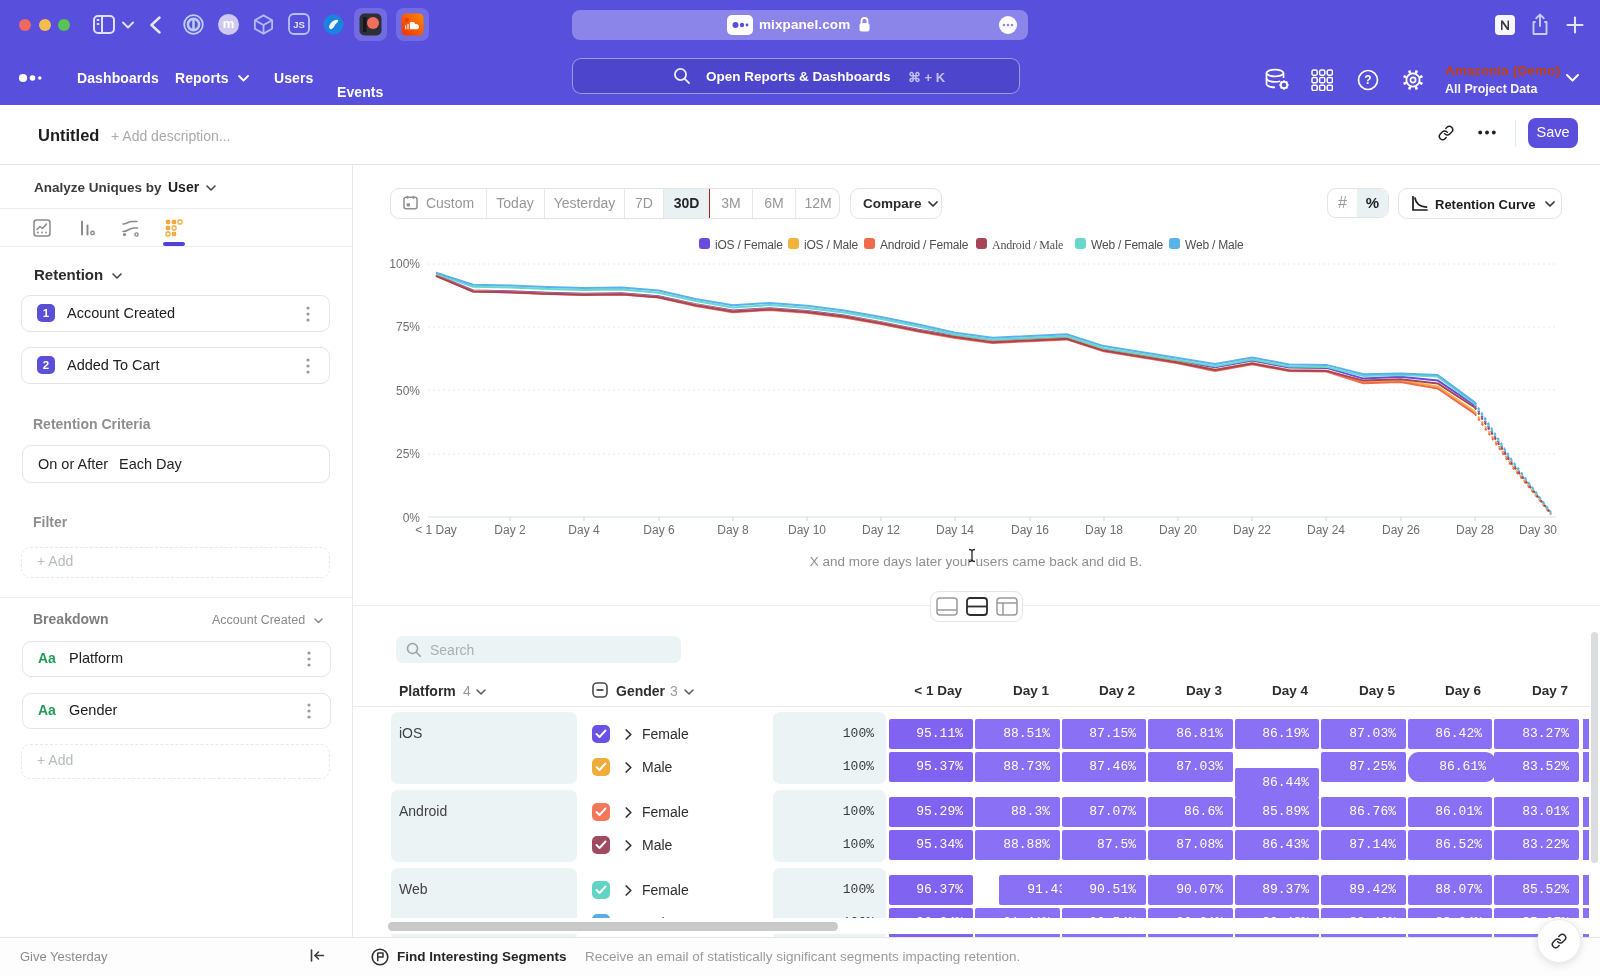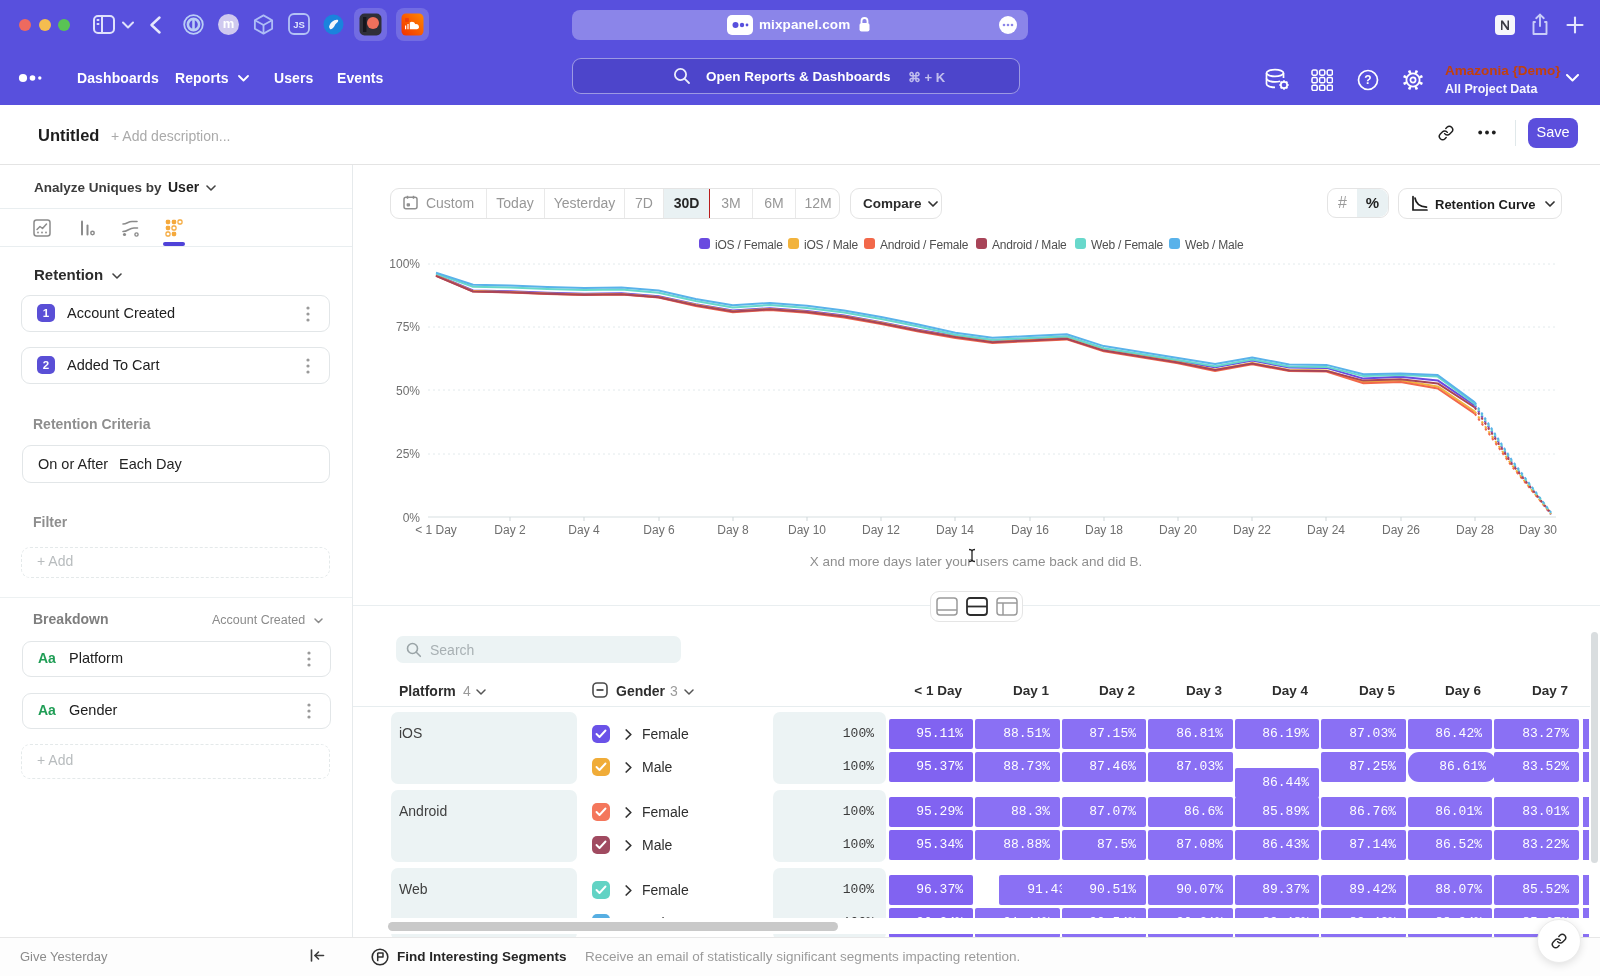--- a/index.html
+++ b/index.html
@@ -100,21 +100,21 @@
     </svg>
     <div class="" style="position:absolute;left:0px;top:50px;width:1600px;height:55px;background:#5850dd;"></div>
     <svg class="abs" style="left:18px;top:73px" width="26" height="10" viewBox="0 0 26 10">
 <circle cx="5" cy="5" r="4.1" fill="#fff"></circle>
       <circle cx="14.5" cy="5" r="2.8" fill="#fff"></circle>
       <circle cx="21.8" cy="5" r="1.7" fill="#fff"></circle>
     </svg>
     <div class="" style="position:absolute;left:77px;top:70px;color:#fff;font-size:14px;font-weight:700;letter-spacing:0.1px;">Dashboards</div>
     <div class="" style="position:absolute;left:175px;top:70px;color:#fff;font-size:14px;font-weight:700;letter-spacing:0.1px;">Reports</div>
     <div class="" style="position:absolute;left:274px;top:70px;color:#fff;font-size:14px;font-weight:700;letter-spacing:0.1px;">Users</div>
-    <div class="" style="position:absolute;left:337px;top:70px;color:#fff;font-size:14px;font-weight:700;letter-spacing:0.1px;">Events</div>
+    <div class="" style="position:absolute;left:337px;top:84px;color:#fff;font-size:14px;font-weight:700;letter-spacing:0.1px;">Events</div>
     <svg class="abs" style="left:238px;top:75px" width="11" height="7" viewBox="0 0 11 7">
       <polyline points="1,1 5.5,5.5 10,1" fill="none" stroke="#fff" stroke-width="1.8" stroke-linecap="round" stroke-linejoin="round"></polyline>
     </svg>
     <div class="" style="position:absolute;left:572px;top:58px;width:448px;height:36px;background:rgba(30,20,120,0.18);border:1.5px solid rgba(255,255,255,0.45);border-radius:9px;"></div>
     <svg class="abs" style="left:673px;top:67px" width="18" height="18" viewBox="0 0 18 18">
 <circle cx="7.5" cy="7.5" r="5.6" fill="none" stroke="#eceefc" stroke-width="1.8"></circle>
       <line x1="11.8" y1="11.8" x2="16" y2="16" stroke="#eceefc" stroke-width="1.8" stroke-linecap="round"></line>
     </svg>
     <div class="" style="position:absolute;left:706px;top:69px;color:#fff;font-size:13.5px;font-weight:700;">Open Reports &amp; Dashboards</div>
     <div class="" style="position:absolute;left:908px;top:70px;color:rgba(255,255,255,0.65);font-size:13px;font-weight:600;">⌘ + K</div>
@@ -310,21 +310,21 @@
     <svg class="abs" style="left:1545px;top:201px" width="10" height="6" viewBox="0 0 10 6">
       <polyline points="1,1 5,5 9,1" fill="none" stroke="#333" stroke-width="1.7" stroke-linecap="round" stroke-linejoin="round"></polyline>
     </svg>
     <div class="" style="position:absolute;left:699px;top:238px;width:11px;height:11px;background:#6a4be0;border-radius:3px;"></div>
     <div class="" style="position:absolute;left:715px;top:238px;color:#4f4f4f;font-size:12px;letter-spacing:-0.2px;white-space:nowrap;">iOS / Female</div>
     <div class="" style="position:absolute;left:788px;top:238px;width:11px;height:11px;background:#f2b33c;border-radius:3px;"></div>
     <div class="" style="position:absolute;left:804px;top:238px;color:#4f4f4f;font-size:12px;letter-spacing:-0.2px;white-space:nowrap;">iOS / Male</div>
     <div class="" style="position:absolute;left:864px;top:238px;width:11px;height:11px;background:#f2684a;border-radius:3px;"></div>
     <div class="" style="position:absolute;left:880px;top:238px;color:#4f4f4f;font-size:12px;letter-spacing:-0.2px;white-space:nowrap;">Android / Female</div>
     <div class="" style="position:absolute;left:976px;top:238px;width:11px;height:11px;background:#a84458;border-radius:3px;"></div>
-    <div class="" style="position:absolute;left:992px;top:238px;color:#4f4f4f;font-size:12px;letter-spacing:-0.2px;white-space:nowrap;">Android / Male</div>
+    <div class="" style="position:absolute;left:992px;top:238px;color:#4f4f4f;font-size:12px;letter-spacing:-0.2px;white-space:nowrap;font-family:Liberation Serif, serif;">Android / Male</div>
     <div class="" style="position:absolute;left:1075px;top:238px;width:11px;height:11px;background:#68d8cb;border-radius:3px;"></div>
     <div class="" style="position:absolute;left:1091px;top:238px;color:#4f4f4f;font-size:12px;letter-spacing:-0.2px;white-space:nowrap;">Web / Female</div>
     <div class="" style="position:absolute;left:1169px;top:238px;width:11px;height:11px;background:#59b2ea;border-radius:3px;"></div>
     <div class="" style="position:absolute;left:1185px;top:238px;color:#4f4f4f;font-size:12px;letter-spacing:-0.2px;white-space:nowrap;">Web / Male</div>
     <svg class="abs" style="left:0px;top:0px" width="1600" height="976" viewBox="0 0 1600 976">
       <line x1="428" y1="264" x2="1556" y2="264" stroke="#e2eaec" stroke-width="1" stroke-dasharray="2,3"></line>
       <line x1="428" y1="327" x2="1556" y2="327" stroke="#e2eaec" stroke-width="1" stroke-dasharray="2,3"></line>
       <line x1="428" y1="390" x2="1556" y2="390" stroke="#e2eaec" stroke-width="1" stroke-dasharray="2,3"></line>
       <line x1="428" y1="454" x2="1556" y2="454" stroke="#e2eaec" stroke-width="1" stroke-dasharray="2,3"></line>
       <line x1="428" y1="517" x2="1556" y2="517" stroke="#d7dfe1" stroke-width="1"></line>

